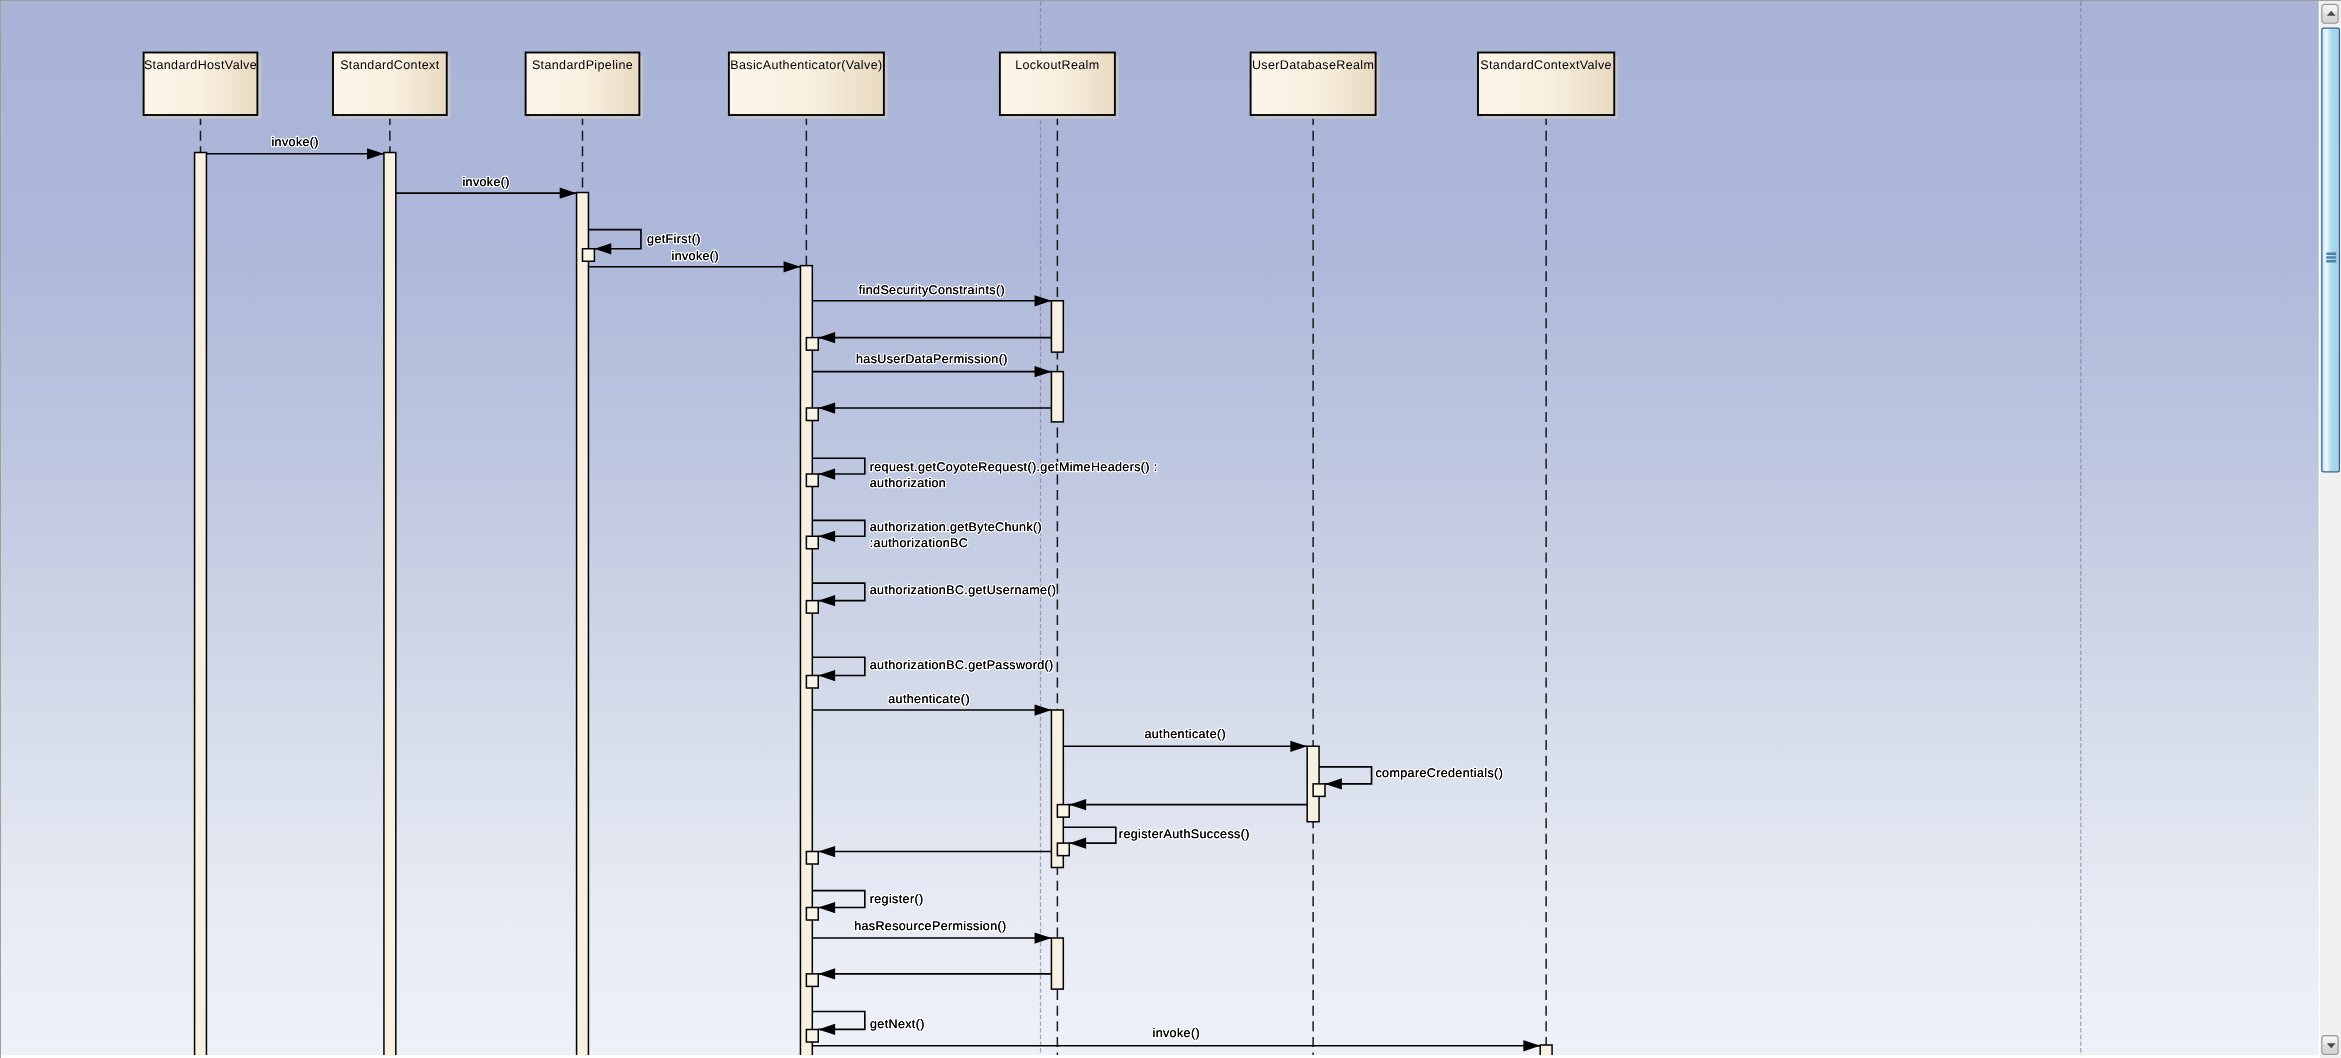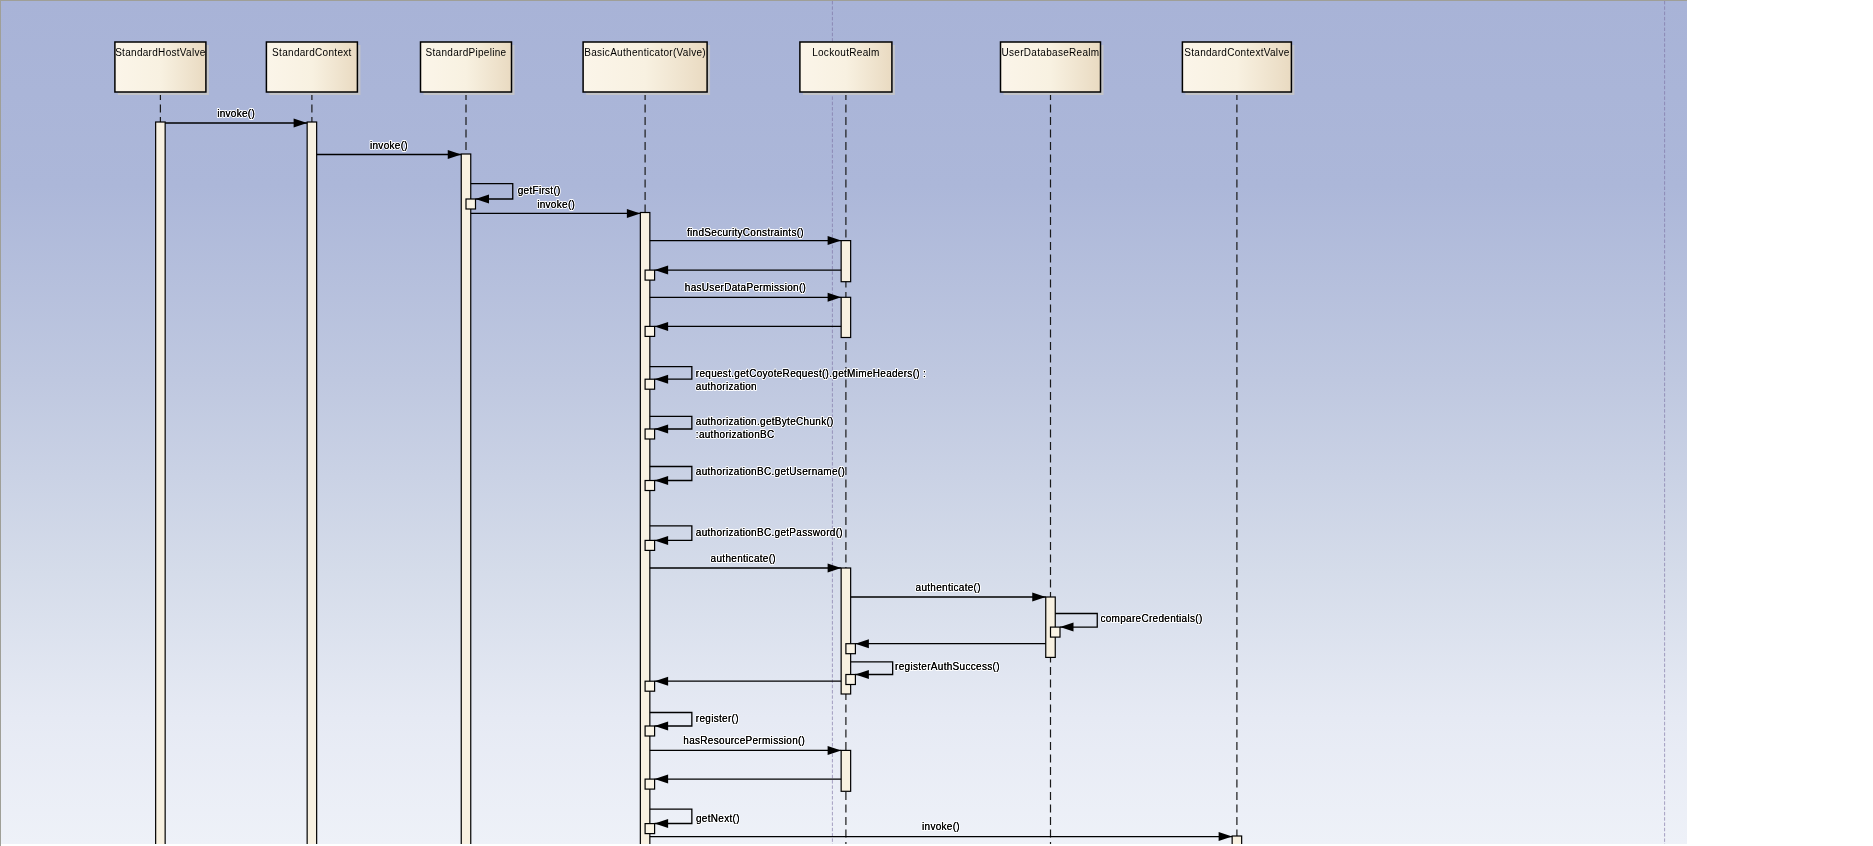--- a/index.html
+++ b/index.html
@@ -1,15 +1,15 @@
 <!DOCTYPE html>
 <html><head><meta charset="utf-8"><style>
 html,body{margin:0;padding:0}
 body{width:1873px;height:846px;overflow:hidden;font-family:"Liberation Sans",sans-serif}
-#root{position:relative;width:1687px;height:846px;background:#fff;overflow:hidden}
+#root{position:relative;width:1873px;height:846px;background:#fff;overflow:hidden}
 #bg{position:absolute;left:0;top:0;width:1855px;height:844px;
  background:linear-gradient(180deg,#a8b3d7 0%,#acb7d9 22%,#bfc8e0 45%,#d5dcea 68%,#e6eaf4 85%,#eef1f8 100%);}
 #topline{position:absolute;left:0;top:0;width:1873px;height:1px;background:#9f9f97;z-index:50}
 #leftline{position:absolute;left:0;top:0;width:1px;height:846px;background:#9f9f97;z-index:50}
 #sb{position:absolute;left:1856px;top:0;width:17px;height:846px;background:#f0f0f0}
 #sb .btn{position:absolute;left:0.5px;width:14.5px;height:15.5px;border:1px solid #989898;border-radius:3px;
  background:linear-gradient(180deg,#f6f6f6,#eaeaea 45%,#dcdcdc 50%,#d4d4d4);box-sizing:border-box}
 #thumb{position:absolute;left:0.5px;top:22px;width:15.5px;height:356px;border:1px solid #30618e;border-radius:2px;
  background:linear-gradient(90deg,#cdeaf8 0%,#e1f3fc 18%,#eef9fe 26%,#bce2f4 45%,#a6d7ee 62%,#9fd3ec 100%);box-sizing:border-box}
 .grip{position:absolute;left:3px;width:8px;height:2px;background:#4f82a8}

